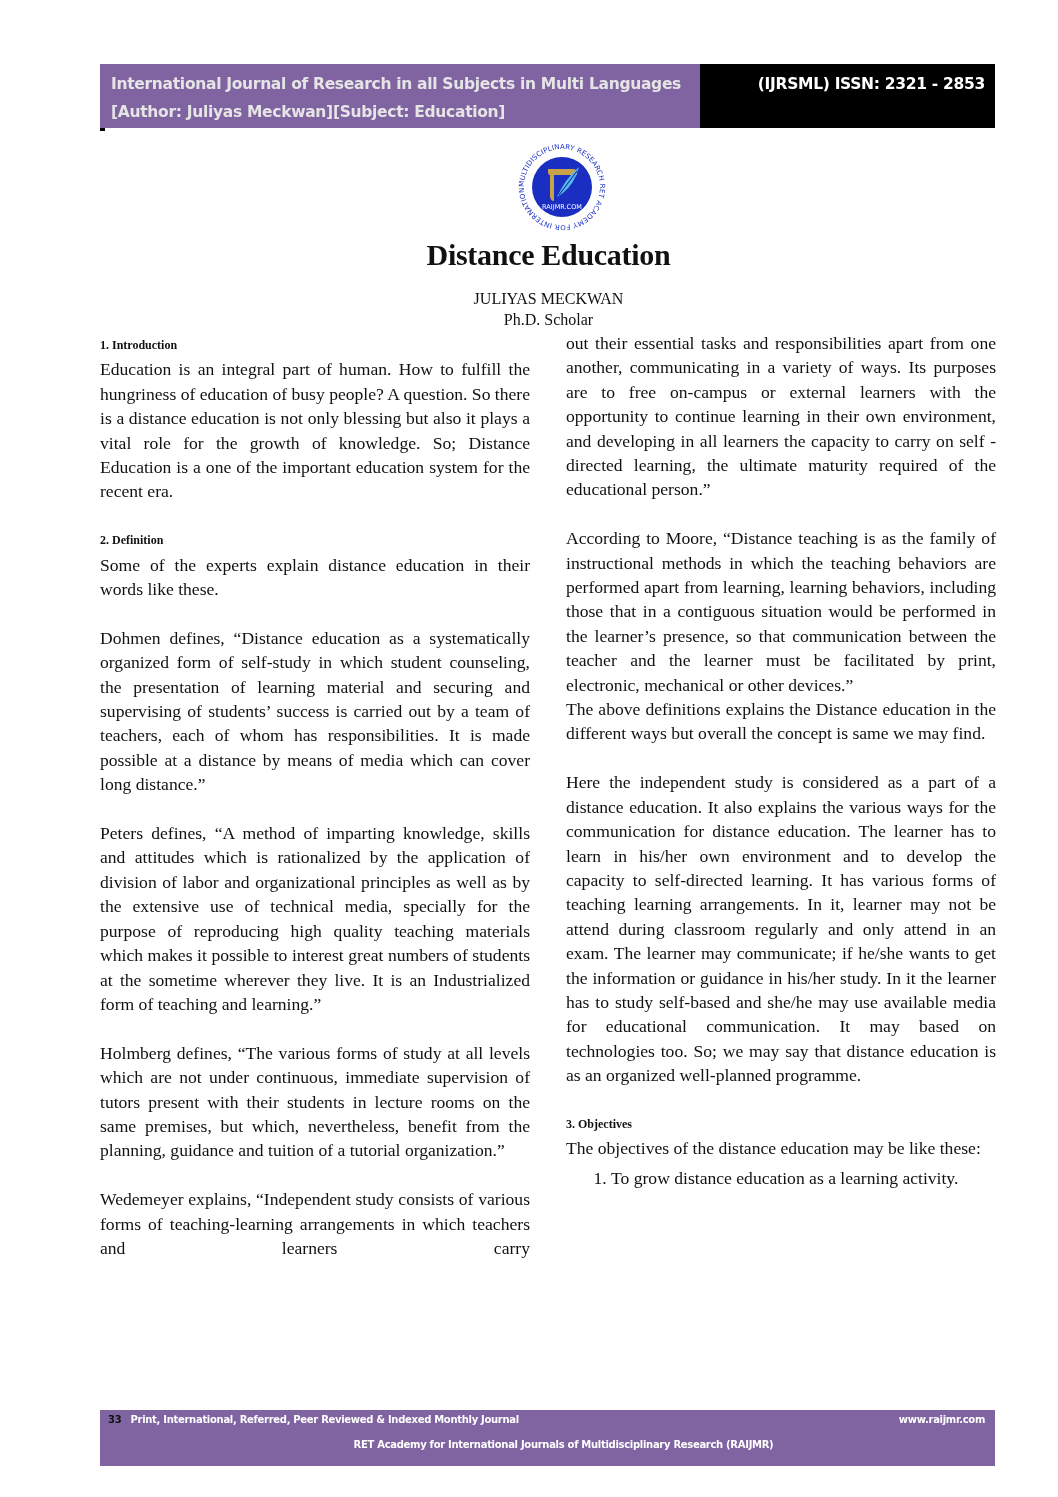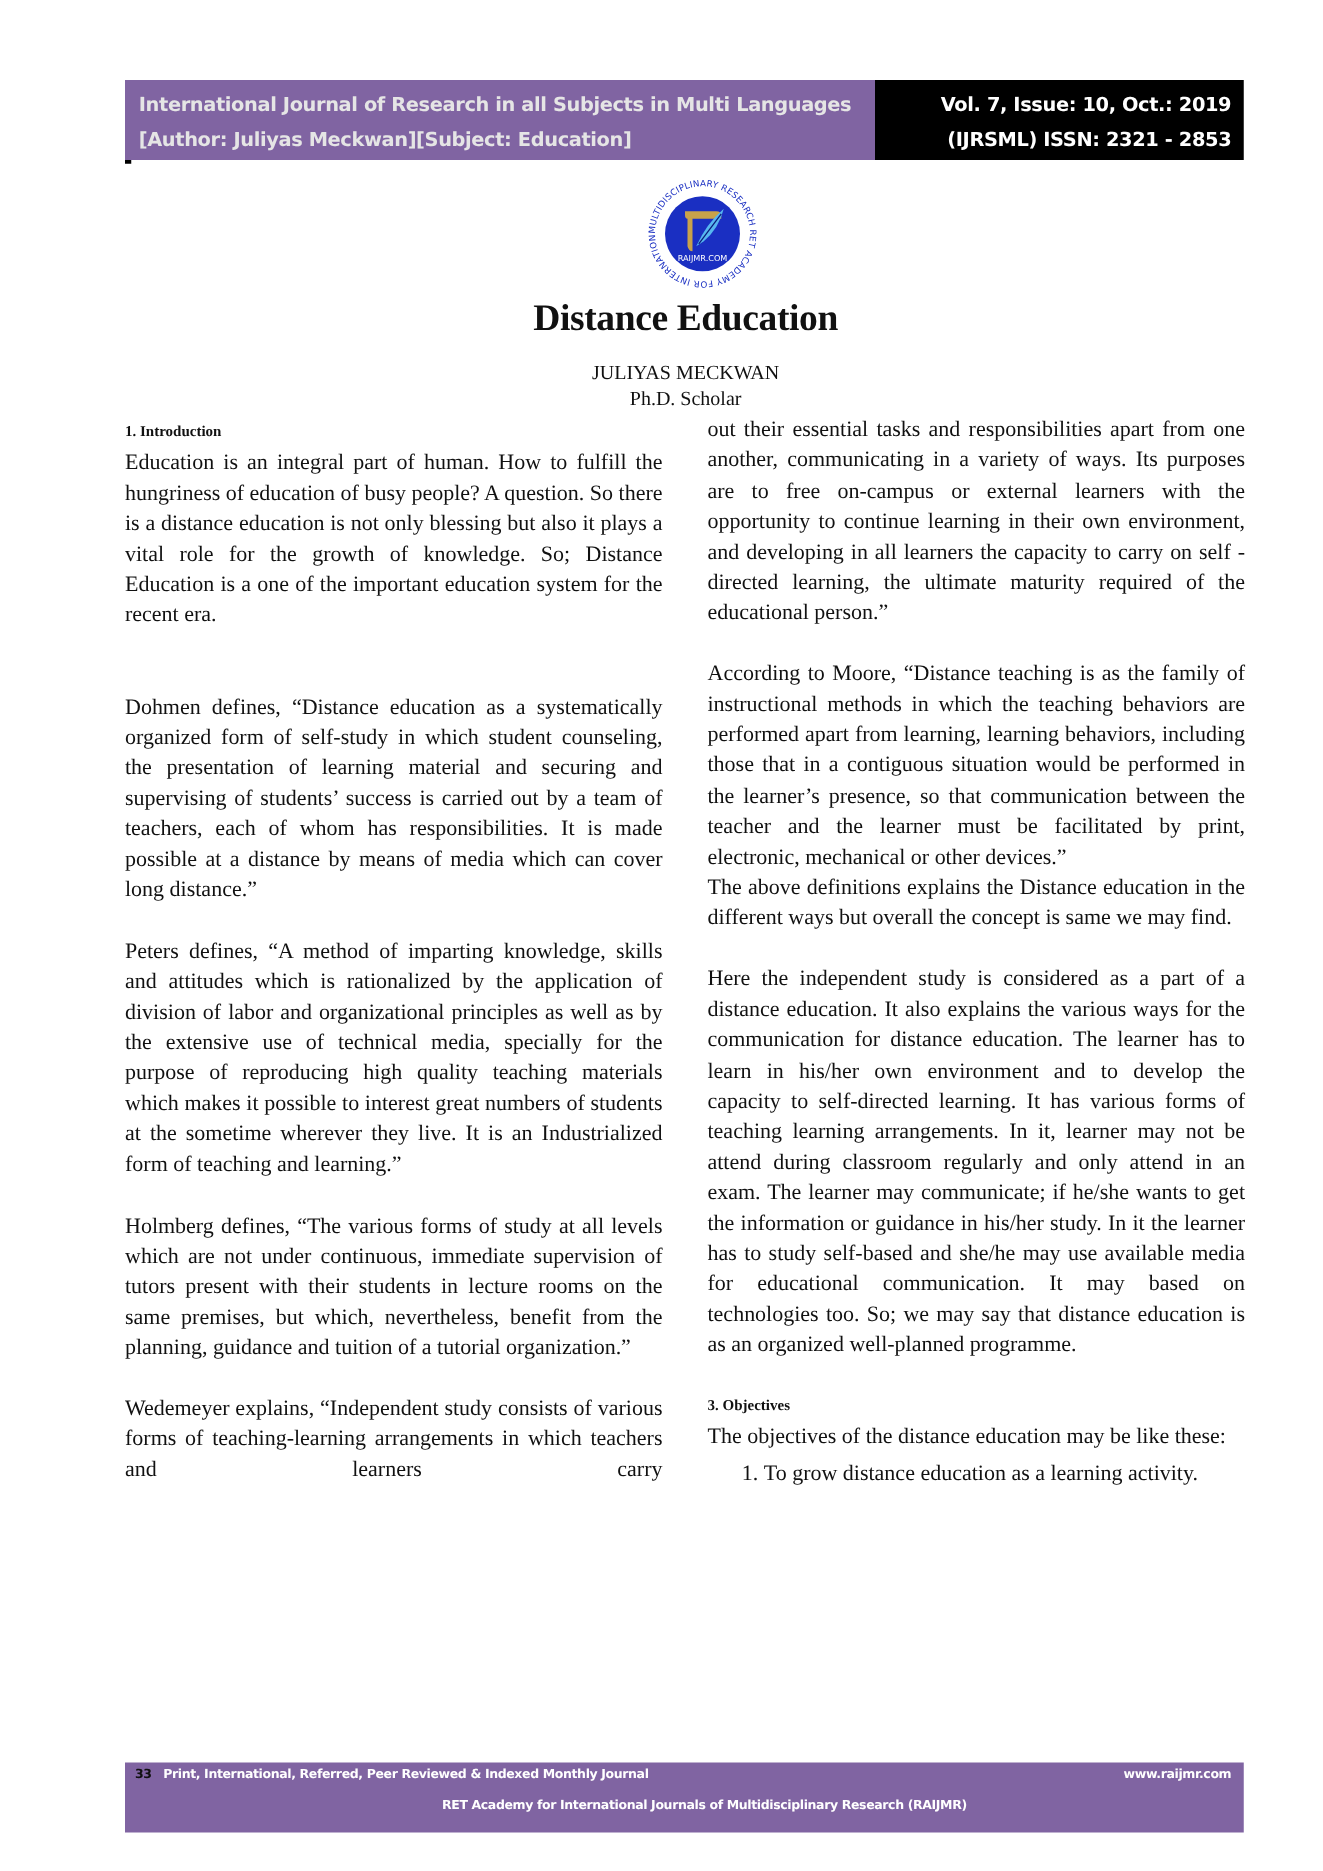--- a/index.html
+++ b/index.html
@@ -32,21 +32,20 @@
 </style>
 </head>
 <body>
 
 <div class="hdr">
   <div class="hdr-left">
     <div>International Journal of Research in all Subjects in Multi Languages</div>
     <div>[Author: Juliyas Meckwan][Subject: Education]</div>
   </div>
   <div class="hdr-right">
-    <div>Vol. 7, Issue: 10, Oct.: 2019</div>
     <div>(IJRSML)  ISSN: 2321 - 2853</div>
   </div>
 </div>
 <div class="hdr-mark"></div>
 
 <div class="logo">
   <svg width="110" height="96" viewBox="0 0 110 96">
     <defs>
       <path id="ringpath" d="M 17 48 A 38 38 0 1 1 93 48 A 38 38 0 1 1 17 48" fill="none"></path>
     </defs>
@@ -64,20 +63,22 @@
 <div class="title">Distance Education</div>
 <div class="author">
   <div>JULIYAS MECKWAN</div>
   <div>Ph.D. Scholar</div>
 </div>
 
 <div class="col col-left">
   <h3>1. Introduction</h3>
   <p>Education is an integral part of human. How to fulfill the hungriness of education of busy people? A question. So there is a distance education is not only blessing but also it plays a vital role for the growth of knowledge. So; Distance Education is a one of the important education system for the recent era.</p>
   <div class="gap"></div>
+  <h3>2. Definition</h3>
+  <p>Some of the experts explain distance education in their words like these.</p>
   <div class="gap"></div>
   <p>Dohmen defines, “Distance education as a systematically organized form of self-study in which student counseling, the presentation of learning material and securing and supervising of students’ success is carried out by a team of teachers, each of whom has responsibilities. It is made possible at a distance by means of media which can cover long distance.”</p>
   <div class="gap"></div>
   <p>Peters defines, “A method of imparting knowledge, skills and attitudes which is rationalized by the application of division of labor and organizational principles as well as by the extensive use of technical media, specially for the purpose of reproducing high quality teaching materials which makes it possible to interest great numbers of students at the sometime wherever they live. It is an Industrialized form of teaching and learning.”</p>
   <div class="gap"></div>
   <p>Holmberg defines, “The various forms of study at all levels which are not under continuous, immediate supervision of tutors present with their students in lecture rooms on the same premises, but which, nevertheless, benefit from the planning, guidance and tuition of a tutorial organization.”</p>
   <div class="gap"></div>
   <p style="text-align-last: justify;">Wedemeyer explains, “Independent study consists of various forms of teaching-learning arrangements in which teachers and learners carry</p>
 </div>
 

